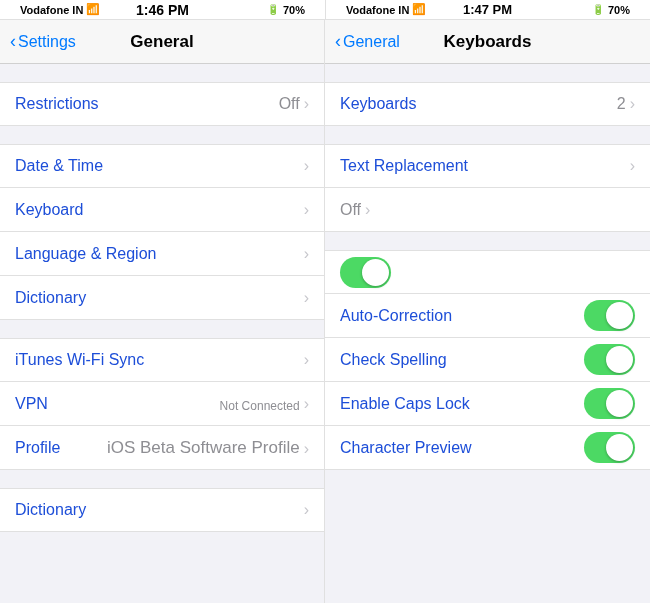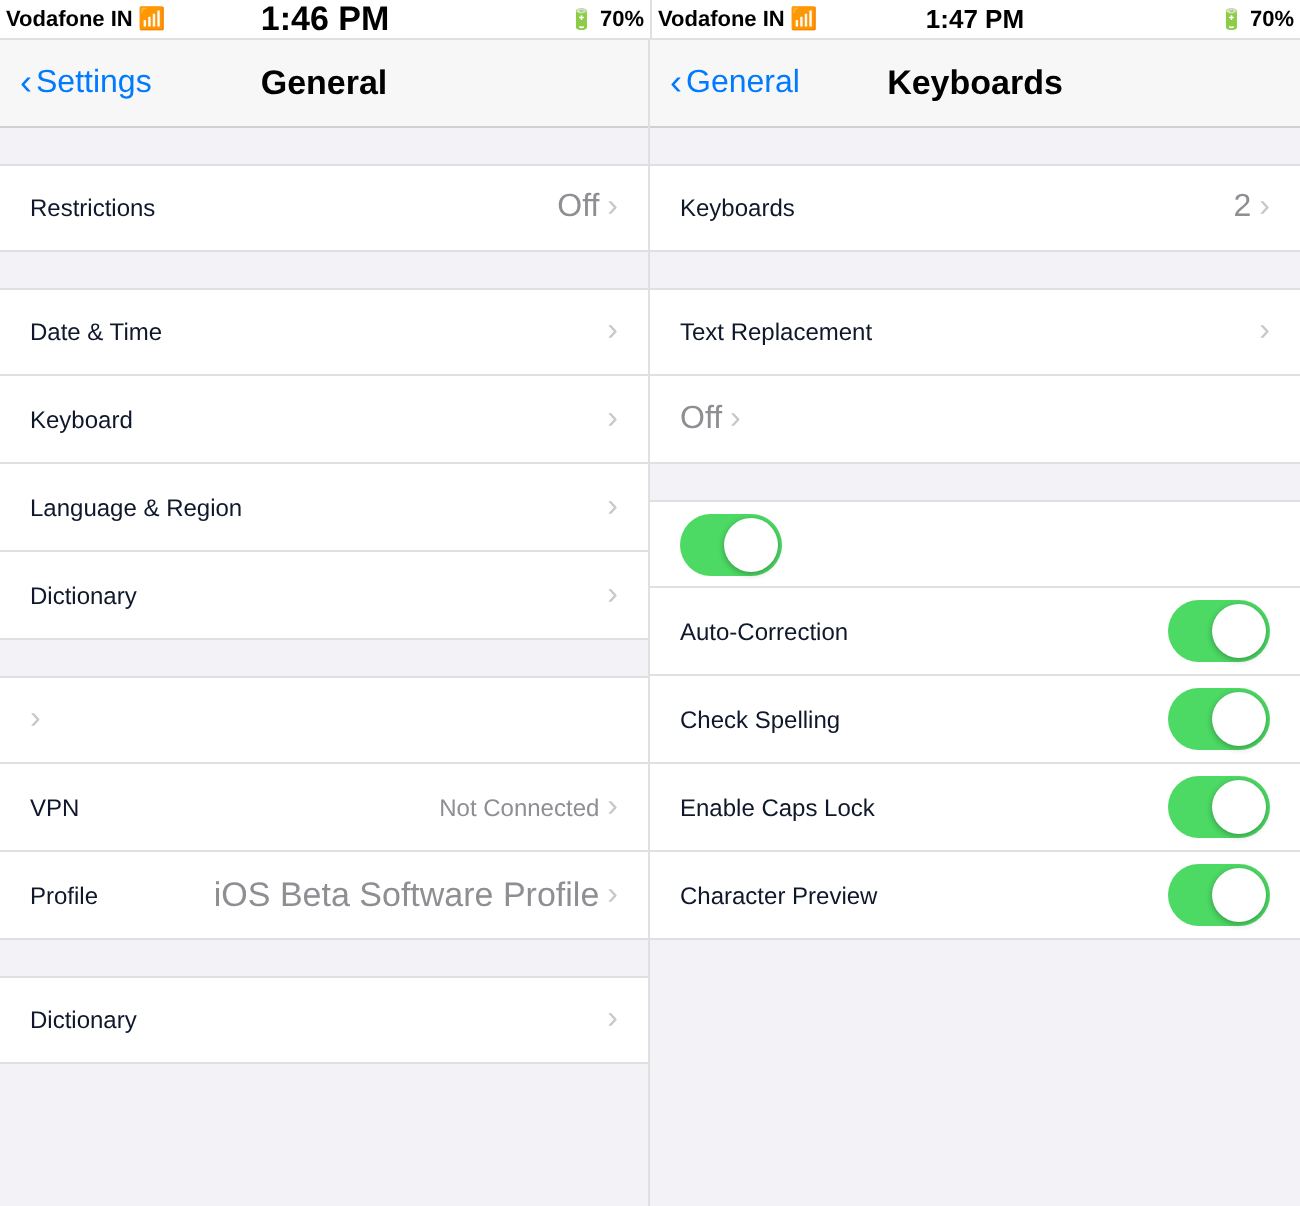--- a/index.html
+++ b/index.html
@@ -20,21 +20,21 @@
       height: 20px;
       background: #fff;
     }
     .status-bar {
       width: 50%;
       height: 20px;
       background: #fff;
       display: flex;
       align-items: center;
       justify-content: space-between;
-      padding: 0 3px;
+      padding: 0 20px;
       font-size: 11px;
       font-weight: 600;
       border-bottom: 1px solid #e0e0e0;
     }
     .status-bar-left-content { display: flex; align-items: center; gap: 3px; }
     .status-bar-right-content { display: flex; align-items: center; gap: 3px; }
 
     
     .panels {
       display: flex;
@@ -104,27 +104,27 @@
       padding: 0 15px;
       justify-content: space-between;
       cursor: pointer;
     }
 
     .settings-cell:first-child {
       border-top: 1px solid #e0e0e0;
     }
 
     .cell-label {
-      font-size: 12px;
-      color: #0f172a;
+      font-size: 16px;
+      color: #1d4ed8;
     }
 
     .cell-right {
       display: flex;
-      align-items: center;
+      align-items: flex-end;
       gap: 4px;
       color: #8e8e93;
       font-size: 16px;
     }
 
     .cell-chevron {
       color: #c7c7cc;
       font-size: 16px;
     }
 
@@ -154,21 +154,21 @@
   </style>
 </head>
 <body>
 
 <div class="status-bars">
   <div class="status-bar">
     <div class="status-bar-left-content">
       <span>Vodafone IN</span>
       <span>📶</span>
     </div>
-    <span style="position:absolute;left:25%;transform:translateX(-50%);font-size:17px;font-weight:600;">1:46 PM</span>
+    <span style="position:absolute;left:25%;transform:translateX(-50%);font-size:14px;font-weight:600;">1:46 PM</span>
     <div class="status-bar-right-content">
       <span style="font-size:10px;">🔋</span>
       <span style="font-size:11px;">70%</span>
     </div>
   </div>
   <div class="status-bar status-right-panel">
     <div class="status-bar-left-content">
       <span>Vodafone IN</span>
       <span>📶</span>
     </div>
@@ -226,20 +226,21 @@
         <span class="cell-label">Dictionary</span>
         <div class="cell-right">
           <span class="cell-chevron">›</span>
         </div>
       </div>
     </div>
 
     <div class="settings-section-gap"></div>
     <div class="settings-group">
       <div class="settings-cell">
+        <span class="cell-label">iTunes Wi-Fi Sync</span>
         <div class="cell-right">
           <span class="cell-chevron">›</span>
         </div>
       </div>
       <div class="settings-cell">
         <span class="cell-label">VPN</span>
         <div class="cell-right">
           <span style="font-size:12px;">Not Connected</span>
           <span class="cell-chevron">›</span>
         </div>

